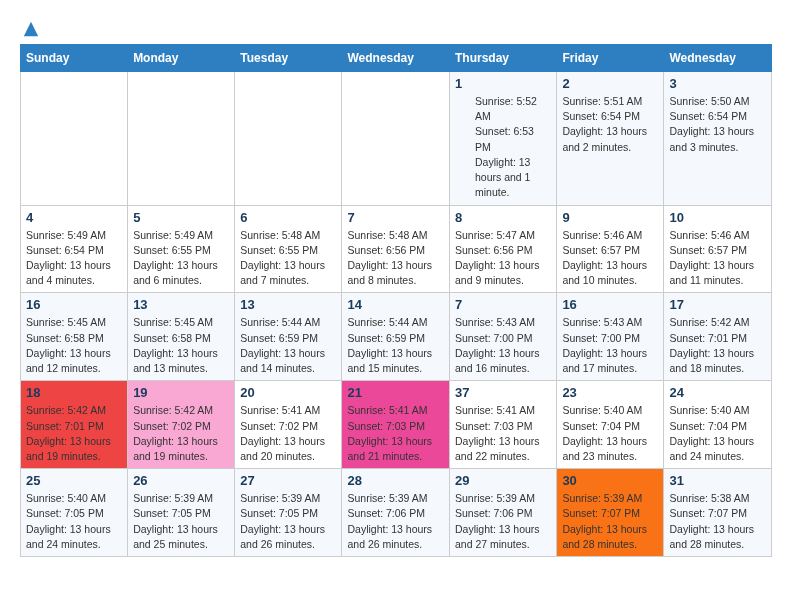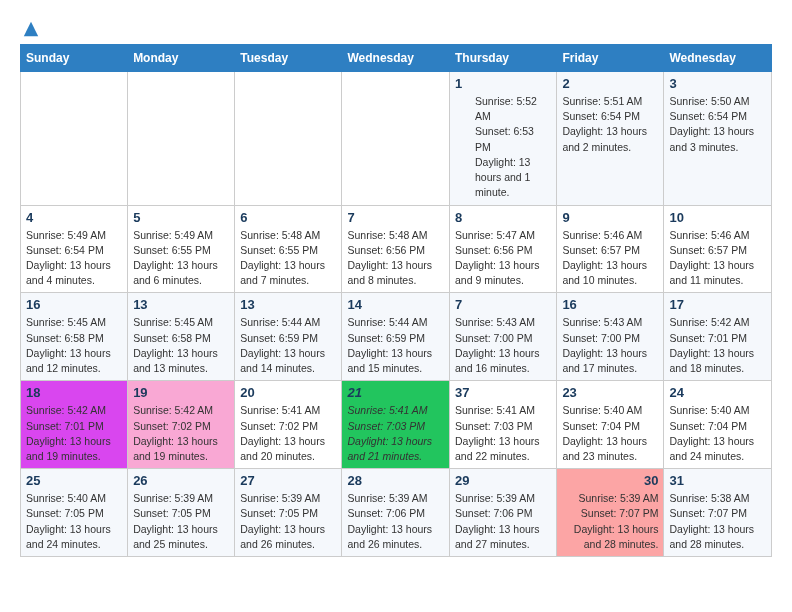--- a/index.html
+++ b/index.html
@@ -232,39 +232,39 @@
 Daylight: 13 hours and 17 minutes.</div>
         </td>
         <td style="background: rgb(245, 248, 252);">
           <span class="day-num">17</span>
           <div class="day-info" style="white-space: pre-line;">Sunrise: 5:42 AM
 Sunset: 7:01 PM
 Daylight: 13 hours and 18 minutes.</div>
         </td>
       </tr>
       <tr>
-        <td style="background: #d946ef; margin-left: 32px;">
+        <td style="background: #ef4444; margin-left: 32px;">
           <span class="day-num">18</span>
           <div class="day-info" style="white-space: pre-line;">Sunrise: 5:42 AM
 Sunset: 7:01 PM
 Daylight: 13 hours and 19 minutes.</div>
         </td>
         <td style="background: #f9a8d4; margin-top: 7px;">
           <span class="day-num">19</span>
           <div class="day-info" style="white-space: pre-line;">Sunrise: 5:42 AM
 Sunset: 7:02 PM
 Daylight: 13 hours and 19 minutes.</div>
         </td>
         <td style="background: rgb(255, 255, 255);">
           <span class="day-num">20</span>
           <div class="day-info" style="white-space: pre-line;">Sunrise: 5:41 AM
 Sunset: 7:02 PM
 Daylight: 13 hours and 20 minutes.</div>
         </td>
-        <td style="background: #22c55e; font-style: italic;">
+        <td style="background: #ec4899;">
           <span class="day-num">21</span>
           <div class="day-info" style="white-space: pre-line;">Sunrise: 5:41 AM
 Sunset: 7:03 PM
 Daylight: 13 hours and 21 minutes.</div>
         </td>
         <td style="background: rgb(255, 255, 255);">
           <span class="day-num">37</span>
           <div class="day-info" style="white-space: pre-line;">Sunrise: 5:41 AM
 Sunset: 7:03 PM
 Daylight: 13 hours and 22 minutes.</div>
@@ -306,21 +306,21 @@
           <div class="day-info" style="white-space: pre-line;">Sunrise: 5:39 AM
 Sunset: 7:06 PM
 Daylight: 13 hours and 26 minutes.</div>
         </td>
         <td style="background: rgb(245, 248, 252);">
           <span class="day-num">29</span>
           <div class="day-info" style="white-space: pre-line;">Sunrise: 5:39 AM
 Sunset: 7:06 PM
 Daylight: 13 hours and 27 minutes.</div>
         </td>
-        <td style="background: #fca5a5; text-align: right;">
+        <td style="background: #f97316;">
           <span class="day-num">30</span>
           <div class="day-info" style="white-space: pre-line;">Sunrise: 5:39 AM
 Sunset: 7:07 PM
 Daylight: 13 hours and 28 minutes.</div>
         </td>
         <td style="background: rgb(245, 248, 252);">
           <span class="day-num">31</span>
           <div class="day-info" style="white-space: pre-line;">Sunrise: 5:38 AM
 Sunset: 7:07 PM
 Daylight: 13 hours and 28 minutes.</div>

